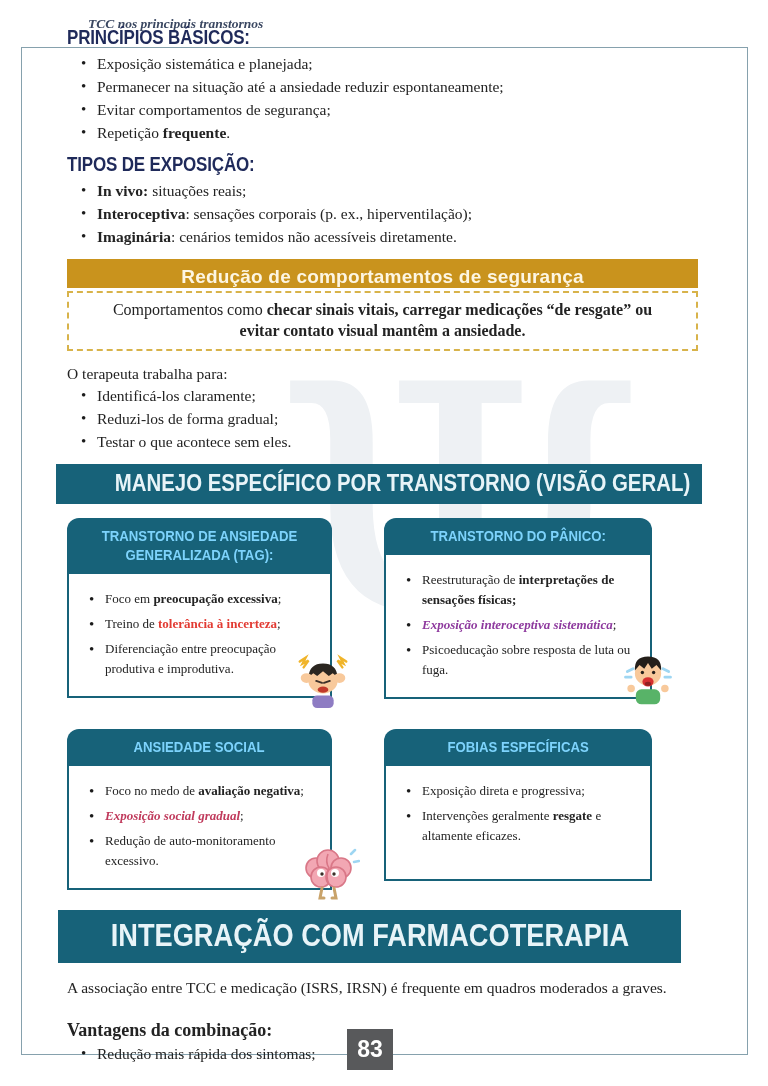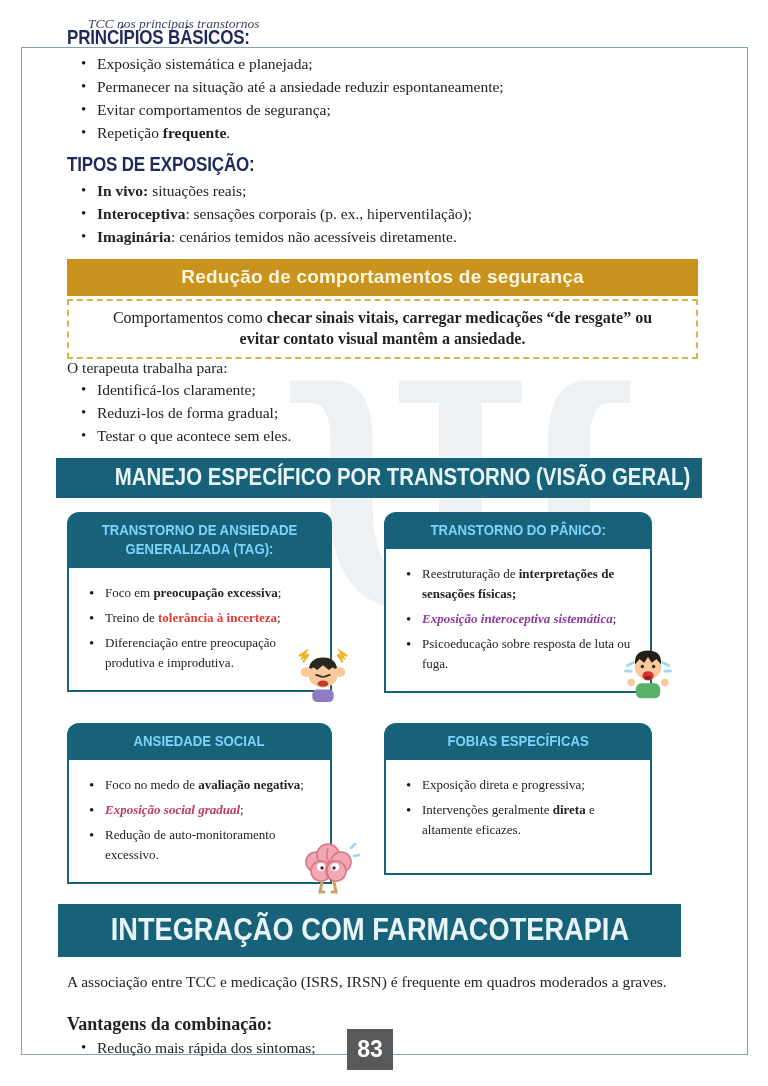--- a/index.html
+++ b/index.html
@@ -1,20 +1,20 @@
 <!DOCTYPE html>
 <html lang="pt" style="--teal: #176279; --gold: #C9931D; --navy: #1F2A5A; --red: #E23B33; --purple: #8E3A9E; --crimson: #C03A5C; --pagebox: #58595B;"><head>
 <meta charset="utf-8">
 <style>
   html,body{margin:0;padding:0;background:#fff;}
   .page{position:relative;width:768px;height:1086px;background:#ffffff;overflow:hidden;
         font-family:"Liberation Serif",serif;color:#232323;}
   
   .running-header{position:absolute;left:88px;top:16px;font-style:italic;font-size:13.5px;
-        color:#3a4761;font-family:"Liberation Serif",serif;}
+        color:#3a4761;font-family:"Liberation Serif",serif;font-weight:bold;}
   
   .frame{position:absolute;left:21px;top:47px;width:727px;height:1008px;
         border:1.5px solid #86a1ad;box-sizing:border-box;}
   
   .watermark{position:absolute;left:270px;top:330px;font-family:"DejaVu Serif",serif;
         font-size:430px;line-height:1;color:#eef1f4;z-index:0;user-select:none;pointer-events:none;}
   
   .content{position:relative;z-index:1;padding:16px 70px 0 67px;}
   .cond{display:inline-block;transform:scaleX(.85);}
   .cond-left{display:inline-block;transform:scaleX(.85);transform-origin:0 50%;}
@@ -24,24 +24,24 @@
   ul.blist li{position:relative;margin:2px 0;font-size:15.5px;line-height:21px;padding-left:12px;}
   ul.blist li::before{content:"•";position:absolute;left:-4px;top:0;font-size:15px;color:#1b1b1b;}
   .b{font-weight:700;}
   .bi{font-weight:700;font-style:italic;}
   .red{color:var(--red,#e23b33);}
   .purple{color:var(--purple,#8e3a9e);}
   .crimson{color:var(--crimson,#c03a5c);}
   
   .gold-banner{margin:12px 0 3px;background:var(--gold,#c9931d);color:#fdf6e3;text-align:center;
         font-family:"Liberation Sans",sans-serif;font-weight:700;font-size:19px;
-        padding:7px 4px 8px;letter-spacing:.2px;}
+        padding:7px 4px 0;letter-spacing:.2px;}
   .dashed-note{border:2px dashed #d8b34a;background:#fff;text-align:center;
         padding:6px 28px 8px;font-size:16px;line-height:21px;}
-  .plain-line{margin:0 0 2px;font-size:15.5px;}
+  .plain-line{margin:14px 0 2px;font-size:15.5px;}
   
   .teal-banner{background:var(--teal,#176279);color:#e8f4f8;text-align:center;
         font-family:"Liberation Sans",sans-serif;font-weight:700;white-space:nowrap;}
   .manejo{margin:12px 0 0 -11px;width:630px;font-size:24px;padding:5px 8px 7px;}
   .integracao{margin:20px 0 0 -9px;width:623px;font-size:32px;padding:7px 0 9px;}
   
   .cards{margin-top:14px;display:grid;grid-template-columns:265px 268px;column-gap:52px;
         row-gap:30px;align-items:start;}
   .card{position:relative;}
   .card-header{background:var(--teal,#176279);border-radius:12px 12px 0 0;color:#7dd3fc;
@@ -171,21 +171,21 @@
             <circle cx="38" cy="32" r="1.7" fill="#3a2f28"></circle>
           <path d="M26 46 l-2 10 l4 0 M38 46 l2 10 l-4 0" fill="none" stroke="#c9a36a" stroke-width="3" stroke-linecap="round"></path>
         </svg>
       </div>
 
       <div class="card">
         <div class="card-header"><span class="cond">FOBIAS ESPECÍFICAS</span></div>
         <div class="card-body" style="padding-bottom:28px">
           <ul class="blist">
               <li><span>Exposição direta e progressiva;</span></li>
-              <li><span>Intervenções geralmente </span><span class="b">direta</span><span> e altamente eficazes.</span></li>
+              <li><span>Intervenções geralmente </span><span class="b">resgate</span><span> e altamente eficazes.</span></li>
             </ul>
         </div>
       </div>
 
     </div>
 
     <div class="teal-banner integracao"><span class="cond">INTEGRAÇÃO COM FARMACOTERAPIA</span></div>
 
     <p class="para"><span>A associação entre TCC e medicação (ISRS, IRSN) é frequente em quadros moderados a graves.</span></p>
     <p class="vantagens-title"><span class="b">Vantagens da combinação:</span></p>

